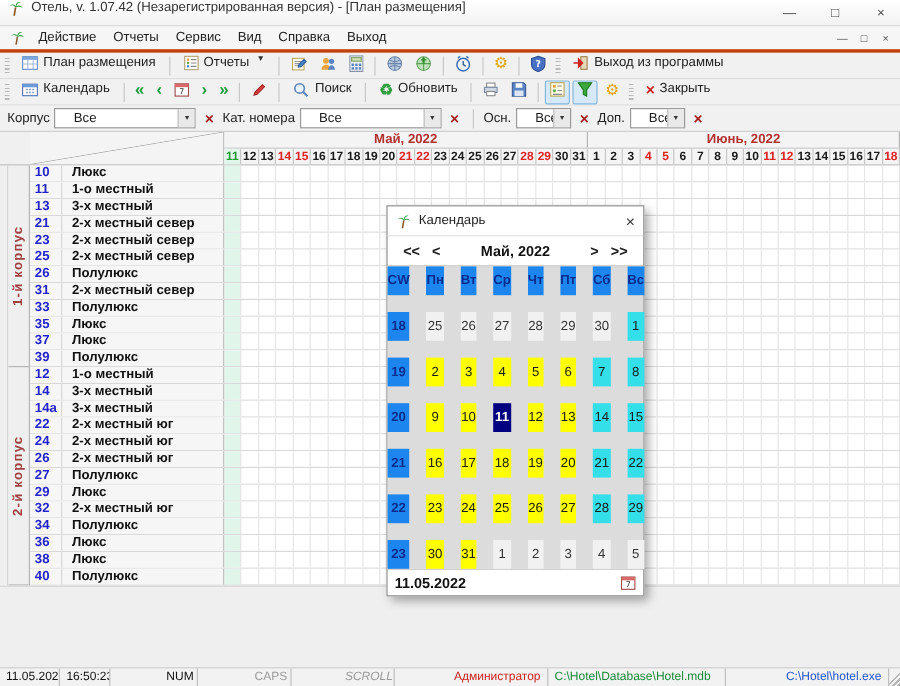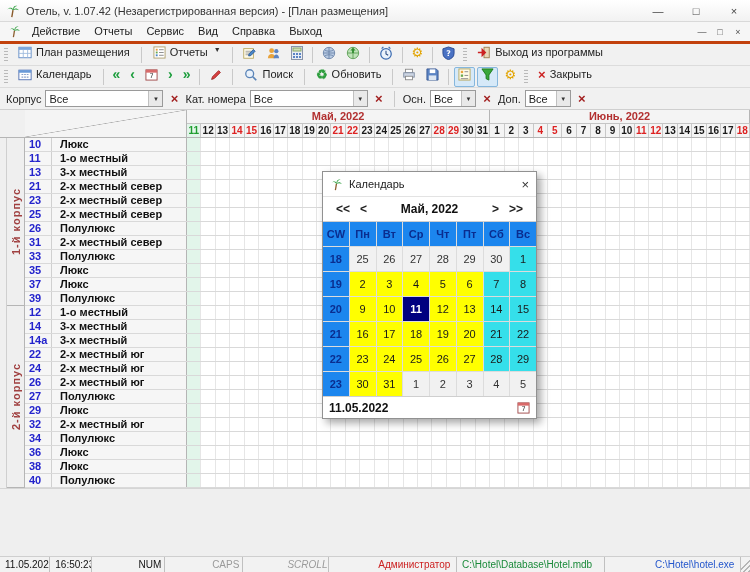--- a/index.html
+++ b/index.html
@@ -1,20 +1,20 @@
 <!DOCTYPE html>
 <html><head>
 <meta charset="utf-8">
 <style>
   * { box-sizing: border-box; margin: 0; padding: 0; }
   html,body { width:750px; height:572px; overflow:hidden; font-family:"Liberation Sans",sans-serif; background:#efefef; }
   #app { position:relative; width:750px; height:572px; background:#efefef; font-size:11px; color:#1a1a1a; }
 
   
-  #titlebar { position:absolute; top:0; left:0; right:0; height:22px; background:linear-gradient(#fff,#f2f2f2); border-bottom:1px solid #d9d9d9; display:flex; align-items:center; padding-left:6px; gap:6px; }
+  #titlebar { position:absolute; top:0; left:0; right:0; height:22px; background:linear-gradient(#fff,#f2f2f2); border-bottom:1px solid #d9d9d9; display:flex; align-items:flex-start; padding-left:6px; gap:6px; }
   #titlebar .title { font-size:11px; color:#333; flex:1; white-space:nowrap; overflow:hidden; }
   .winbtn { width:32px; height:21px; display:flex; align-items:center; justify-content:center; font-size:11px; color:#444; }
   
   #menubar { position:absolute; top:22px; left:0; right:0; height:22px; background:#f6f6f6; border-bottom:3px solid #c2410c; display:flex; align-items:center; padding-left:4px; }
   #menu-items { display:flex; align-items:center; height:100%; }
   .menu-item { padding:0 7px; line-height:21px; color:#222; cursor:default; }
   .mdi { margin-left:auto; display:flex; align-items:center; gap:2px; padding-right:4px; }
   .mdi span { width:16px; text-align:center; font-size:9px; color:#555; }
 
   
@@ -28,21 +28,21 @@
   .glyph { font-size:13px; line-height:13px; }
   .g-green { color:#1e9e3e; font-weight:bold; font-size:14px; }
   .g-gear { color:#e2a400; }
   .g-red { color:#cc2222; font-weight:bold; font-size:13px; }
   .dd-arrow { font-size:7px; color:#333; margin-left:2px; }
 
   
   #filterbar { position:absolute; top:88px; left:0; right:0; height:22px; background:#f1f1f1; border-bottom:1px solid #cfcfcf; display:flex; align-items:center; padding-left:6px; gap:4px; }
   .flabel { color:#222; white-space:nowrap; }
   .combo { display:flex; height:17px; border:1px solid #9a9a9a; background:#fff; align-items:center; }
-  .combo .val { padding:0 3px; flex:1; overflow:hidden; white-space:nowrap; }
+  .combo .val { padding:0 15px; flex:1; overflow:hidden; white-space:nowrap; }
   .combo .arr { width:14px; height:100%; background:#e9e9e9; border-left:1px solid #c0c0c0; display:flex; align-items:center; justify-content:center; font-size:6px; color:#333; }
   .fx { color:#a22020; font-weight:bold; font-size:13px; width:14px; text-align:center; }
   .fsep { width:1px; height:16px; background:#c9c9c9; margin:0 4px; }
 
   
   #grid { position:absolute; top:110px; left:0; width:750px; height:378px; background:#fff; }
   #grid-header { position:absolute; top:0; left:0; right:0; height:28px; }
   #corner { position:absolute; top:0; left:25px; width:162px; height:28px; background:#f4f4f4; border-right:1px solid #b5b5b5; border-bottom:1px solid #b5b5b5;
             background-image:linear-gradient(to bottom right, transparent calc(50% - 0.6px), #b0b0b0 50%, transparent calc(50% + 0.6px)); }
   #corner-left { position:absolute; top:0; left:0; width:25px; height:28px; background:#f0f0f0; border-bottom:1px solid #b5b5b5; }
@@ -68,21 +68,21 @@
   #filler { position:absolute; top:488px; left:0; right:0; height:52px; background:#efefef; border-top:1px solid #d5d5d5; }
 
   
   #popup { position:absolute; top:171px; left:322px; width:215px; background:#fff; border:1px solid #919191; box-shadow:4px 4px 8px rgba(0,0,0,.35); z-index:10; }
   #popup-title { height:25px; display:flex; align-items:center; gap:6px; padding:0 7px; border-bottom:1px solid #e3e3e3; }
   #popup-title .t { flex:1; font-size:11px; color:#222; }
   #popup-close { font-size:13px; color:#333; }
   #popup-nav { height:24px; display:flex; align-items:center; padding:0 8px; }
   .navbtn { font-weight:bold; font-size:12px; color:#222; padding:0 5px; }
   #popup-month { flex:1; text-align:center; font-weight:bold; font-size:12px; color:#111; }
-  #cal-grid { display:grid; grid-template-columns:repeat(8,1fr); grid-auto-rows:24px; gap:1px; background:#dcdcdc; border-top:1px solid #cfcfcf; }
+  #cal-grid { display:grid; grid-template-columns:repeat(8,1fr); grid-auto-rows:24px; gap:14px; background:#dcdcdc; border-top:1px solid #cfcfcf; }
   .cal-c { display:flex; align-items:center; justify-content:center; font-size:11px; background:#fff; color:#222; }
   .cal-c.hdr, .cal-c.cw { background:#1c86ee; color:#0a2d8f; font-weight:bold; }
   .cal-c.d-o { background:#f1f1f1; color:#333; }
   .cal-c.d-y { background:#ffff00; color:#1a1a1a; }
   .cal-c.d-a { background:#35dfea; color:#1a1a1a; }
   .cal-c.d-s { background:#000080; color:#ffffff; font-weight:bold; }
   #popup-bottom { height:22px; display:flex; align-items:center; padding:0 6px; border-top:1px solid #cfcfcf; }
   #popup-date { flex:1; font-weight:bold; font-size:12px; color:#111; }
 
   

